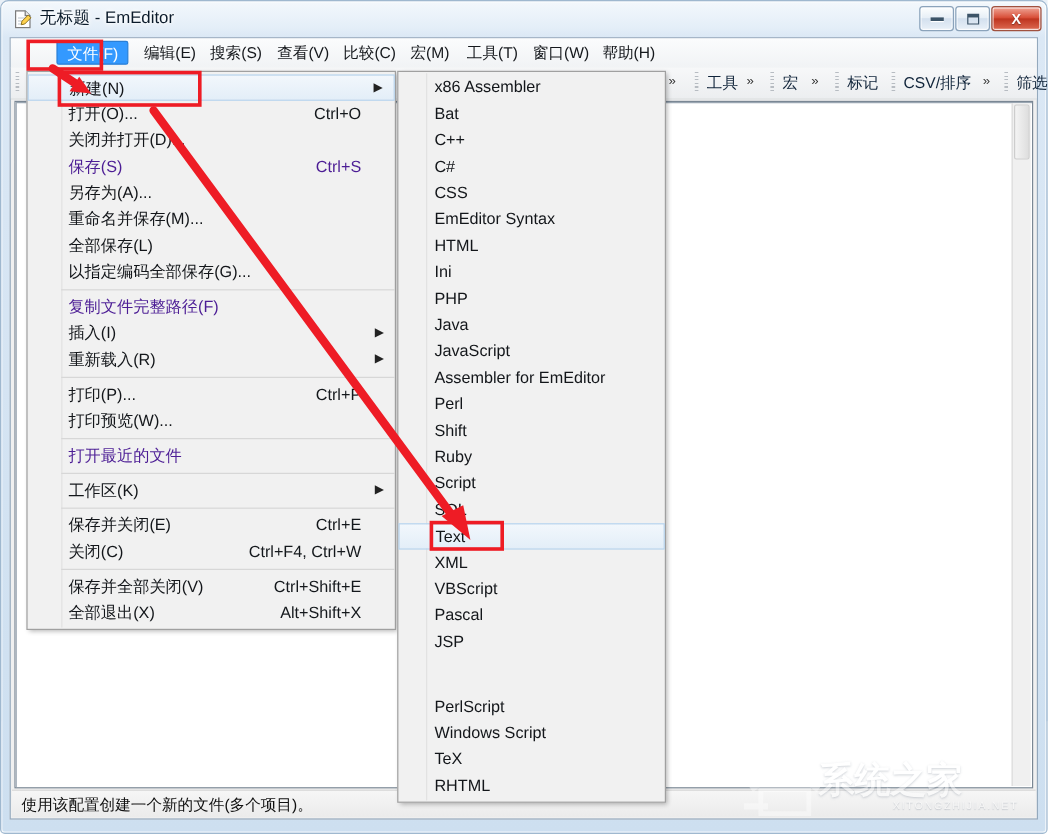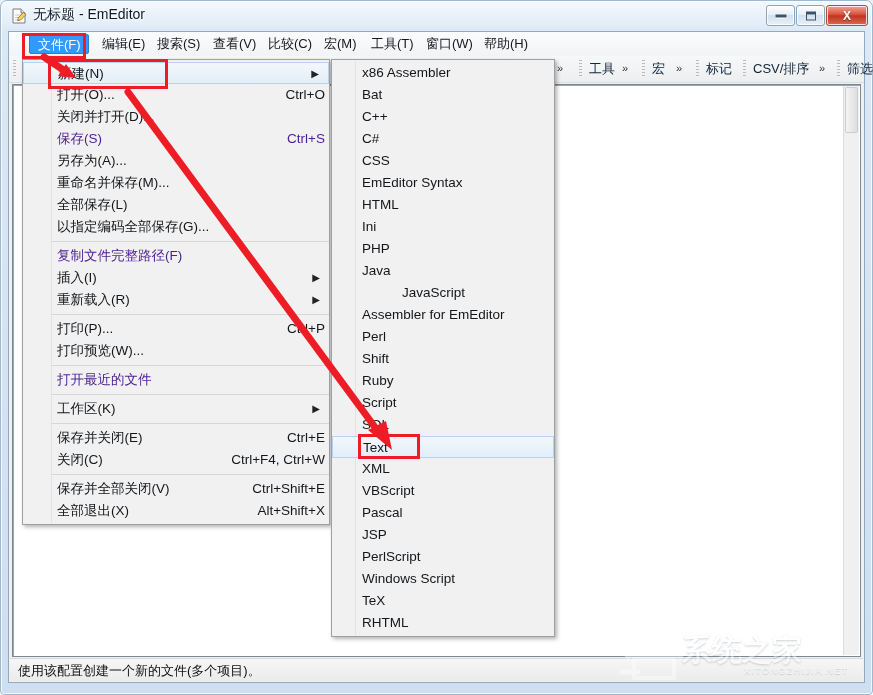--- a/index.html
+++ b/index.html
@@ -68,20 +68,21 @@
   
   #menubar{
     position:absolute;left:0;top:0;right:0;height:24px;
     background:linear-gradient(180deg,#fbfcfd 0%,#f1f3f5 100%);
     border-bottom:1px solid #e3e6e9;
   }
   .menuitem{
     position:absolute;top:2px;height:20px;line-height:20px;
     padding:0 8px;font-size:13px;color:#15181c;white-space:nowrap;
     box-sizing:border-box;
+    margin-left:18px;
   }
   .menuitem.active{
     background:#3399ff;color:#ffffff;border:1px solid #2a7fd6;border-radius:2px;
   }
   
   #toolband{
     position:absolute;left:0;top:24px;right:0;height:26px;
     background:linear-gradient(180deg,#f7f8f9 0%,#eceef0 100%);
     border-bottom:1px solid #dcdfe2;
   }
@@ -137,21 +138,21 @@
   .popup .gutter{
     position:absolute;left:1px;top:1px;bottom:1px;width:27px;
     background:#f1f1f1;border-right:1px solid #e2e2e2;
   }
   .mrow{
     position:relative;height:22px;line-height:22px;
     font-size:13.5px;color:#13161a;white-space:nowrap;
     box-sizing:border-box;
   }
   .mrow .lab{position:absolute;left:34px;top:0;}
-  .mrow .acc{position:absolute;right:4px;top:0;color:#14181c;text-align:right;}
+  .mrow .acc{position:absolute;right:28px;top:0;color:#14181c;text-align:right;}
   .mrow .arrow{position:absolute;right:9px;top:0;font-size:10px;color:#222;}
   .mrow.dis .lab,.mrow.dis .acc{color:#4c1d95;}
   .mrow.hl{
     background:linear-gradient(180deg,#f2f7fc,#e3eef8);
     border:1px solid #b6d4ef;
   }
   .msep{
     height:1px;margin:3px 0 3px 28px;background:#d7d7d7;
   }
   #filemenu{left:22px;top:59px;width:308px;}
@@ -368,21 +369,21 @@
         </div>
         <div class="mrow" style="height: 22px; line-height: 22px;">
           <span class="lab">Ini</span>
         </div>
         <div class="mrow" style="height: 22px; line-height: 22px;">
           <span class="lab">PHP</span>
         </div>
         <div class="mrow" style="height: 22px; line-height: 22px; padding-left: 43px;">
           <span class="lab">Java</span>
         </div>
-        <div class="mrow" style="height: 22px; line-height: 22px; margin-left: 40px;">
+        <div class="mrow" style="height: 22px; line-height: 22px;">
           <span class="lab">JavaScript</span>
         </div>
         <div class="mrow" style="height: 22px; line-height: 22px;">
           <span class="lab">Assembler for EmEditor</span>
         </div>
         <div class="mrow" style="height: 22px; line-height: 22px;">
           <span class="lab">Perl</span>
         </div>
         <div class="mrow" style="height: 22px; line-height: 22px;">
           <span class="lab">Shift</span>
@@ -404,21 +405,21 @@
         </div>
         <div class="mrow" style="height: 22px; line-height: 22px;">
           <span class="lab">VBScript</span>
         </div>
         <div class="mrow" style="height: 22px; line-height: 22px;">
           <span class="lab">Pascal</span>
         </div>
         <div class="mrow" style="height: 22px; line-height: 22px;">
           <span class="lab">JSP</span>
         </div>
-        <div class="mrow" style="height: 22px; line-height: 22px;">
+        <div class="mrow" style="height: 22px; line-height: 22px; margin-top: 32px;">
           <span class="lab">PerlScript</span>
         </div>
         <div class="mrow" style="height: 22px; line-height: 22px;">
           <span class="lab">Windows Script</span>
         </div>
         <div class="mrow" style="height: 22px; line-height: 22px;">
           <span class="lab">TeX</span>
         </div>
         <div class="mrow" style="height: 22px; line-height: 22px;">
           <span class="lab">RHTML</span>

